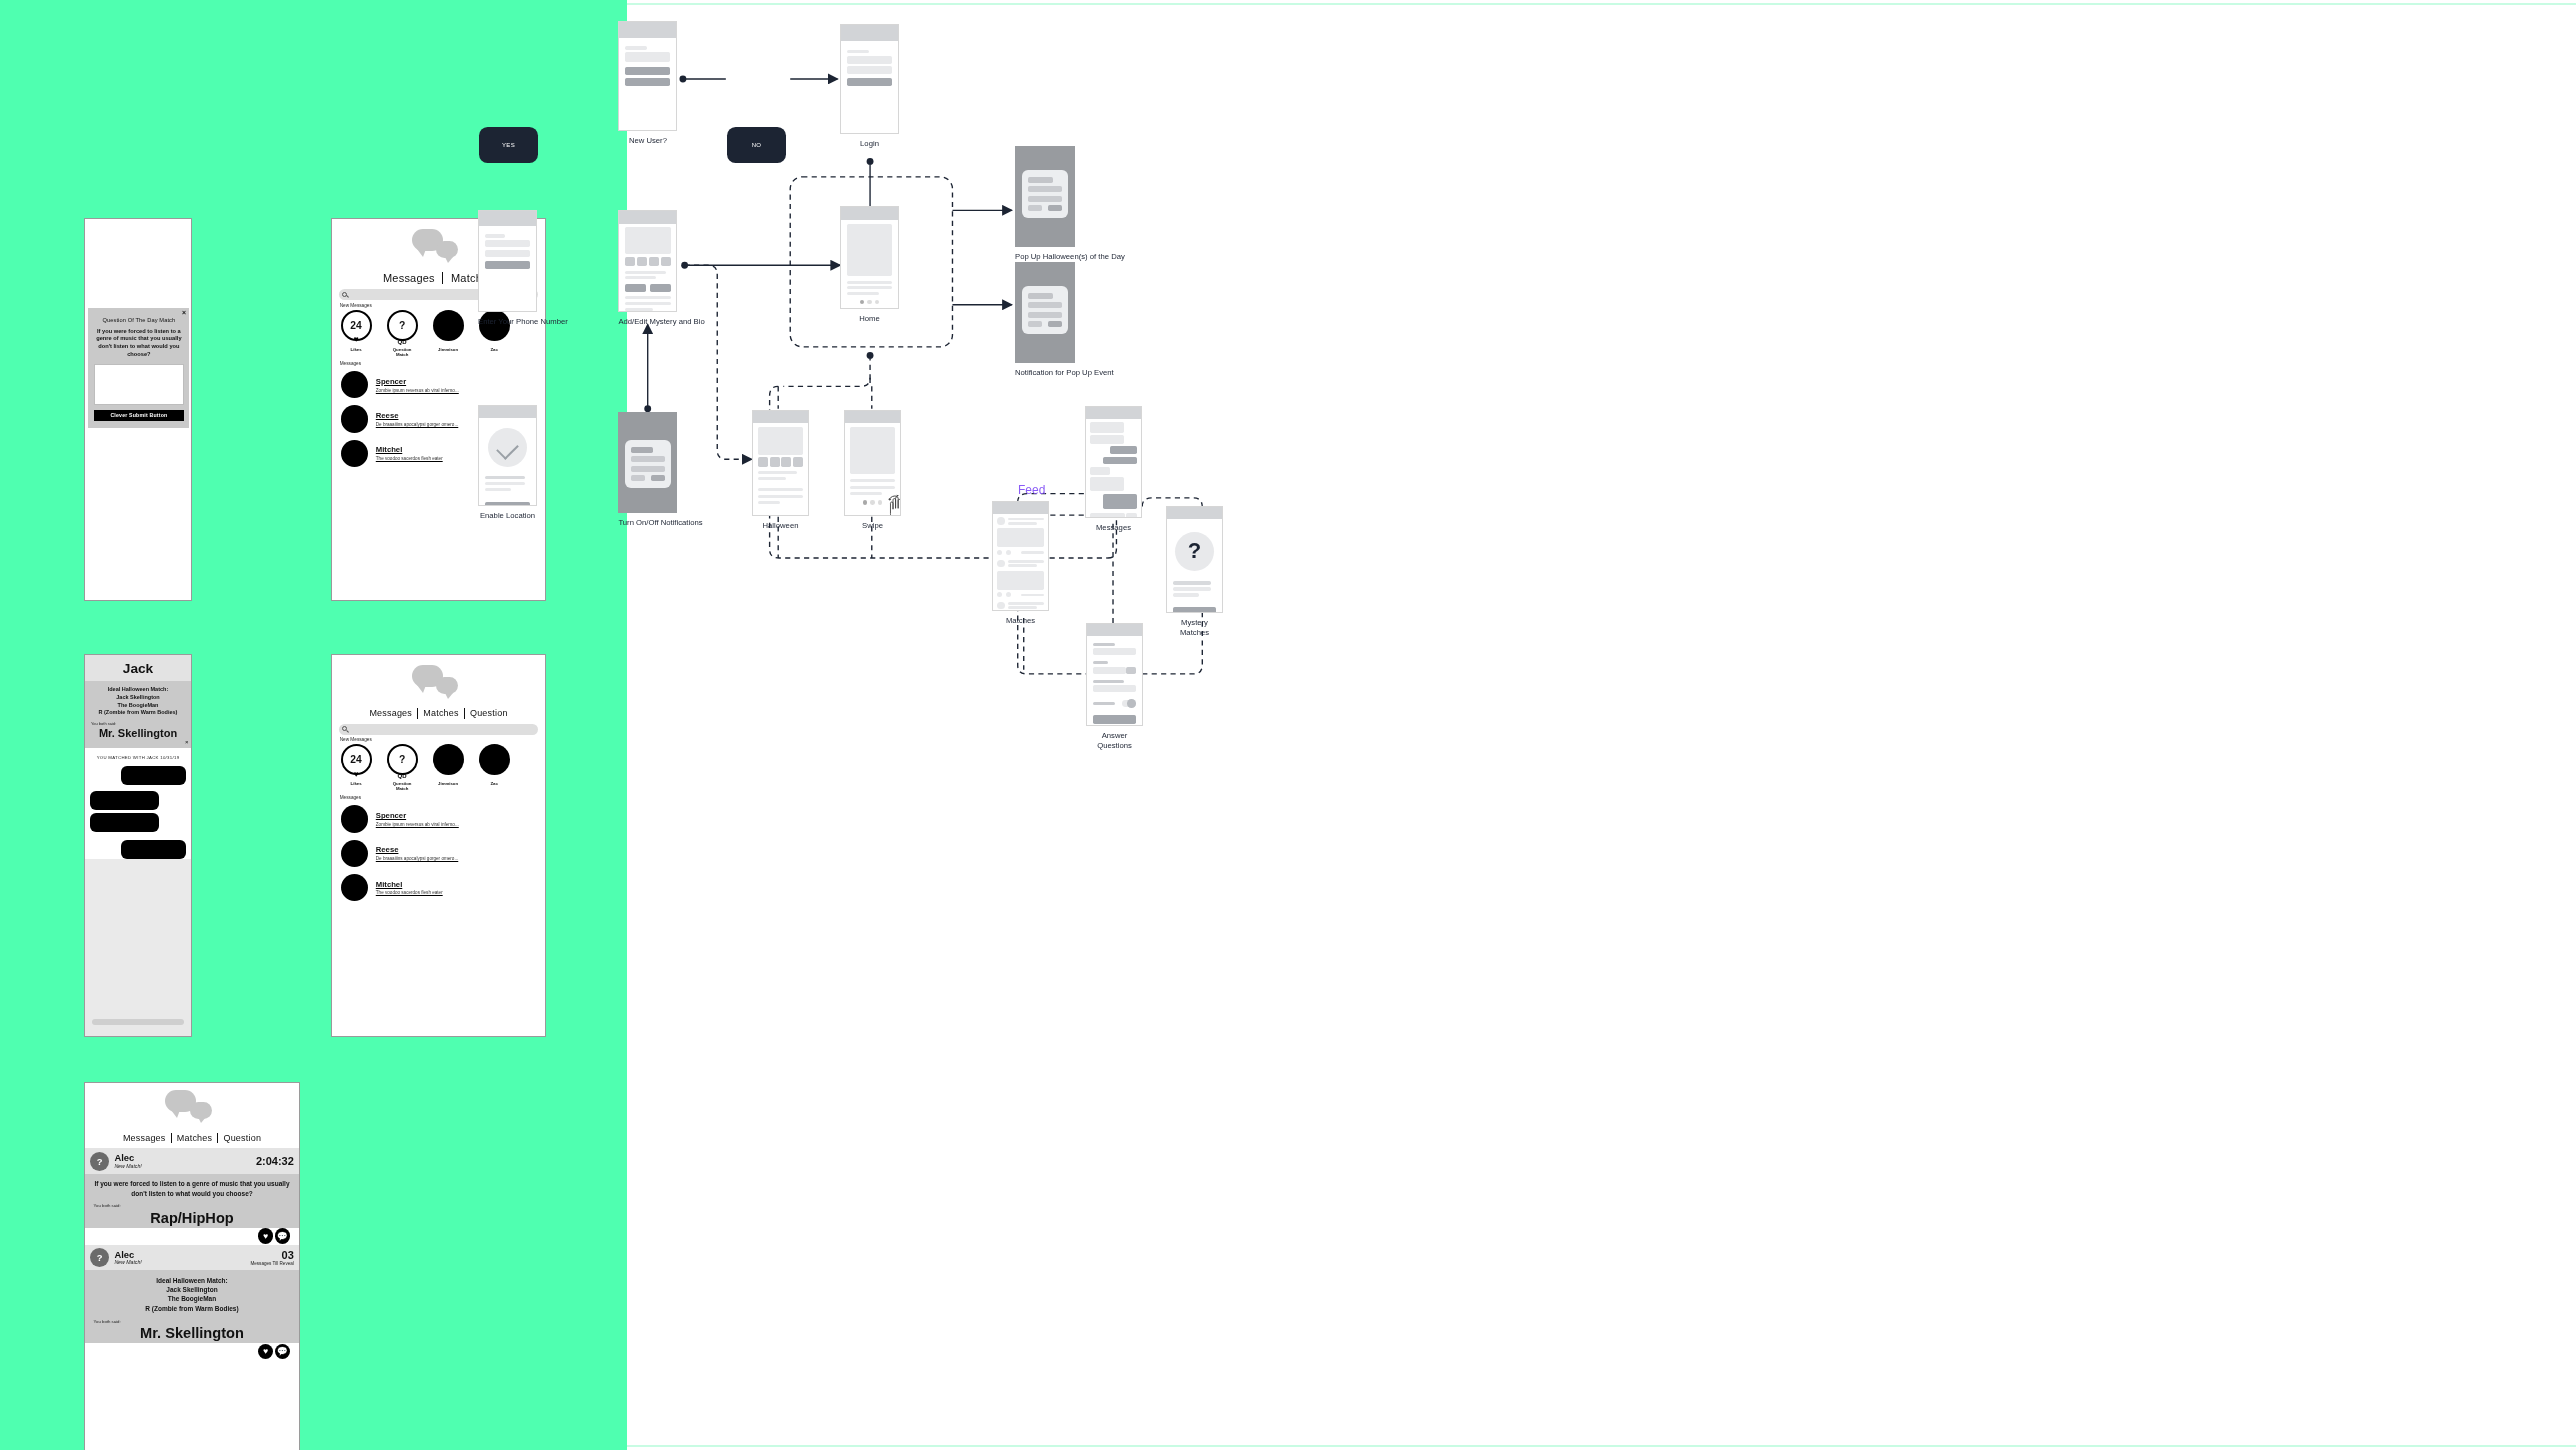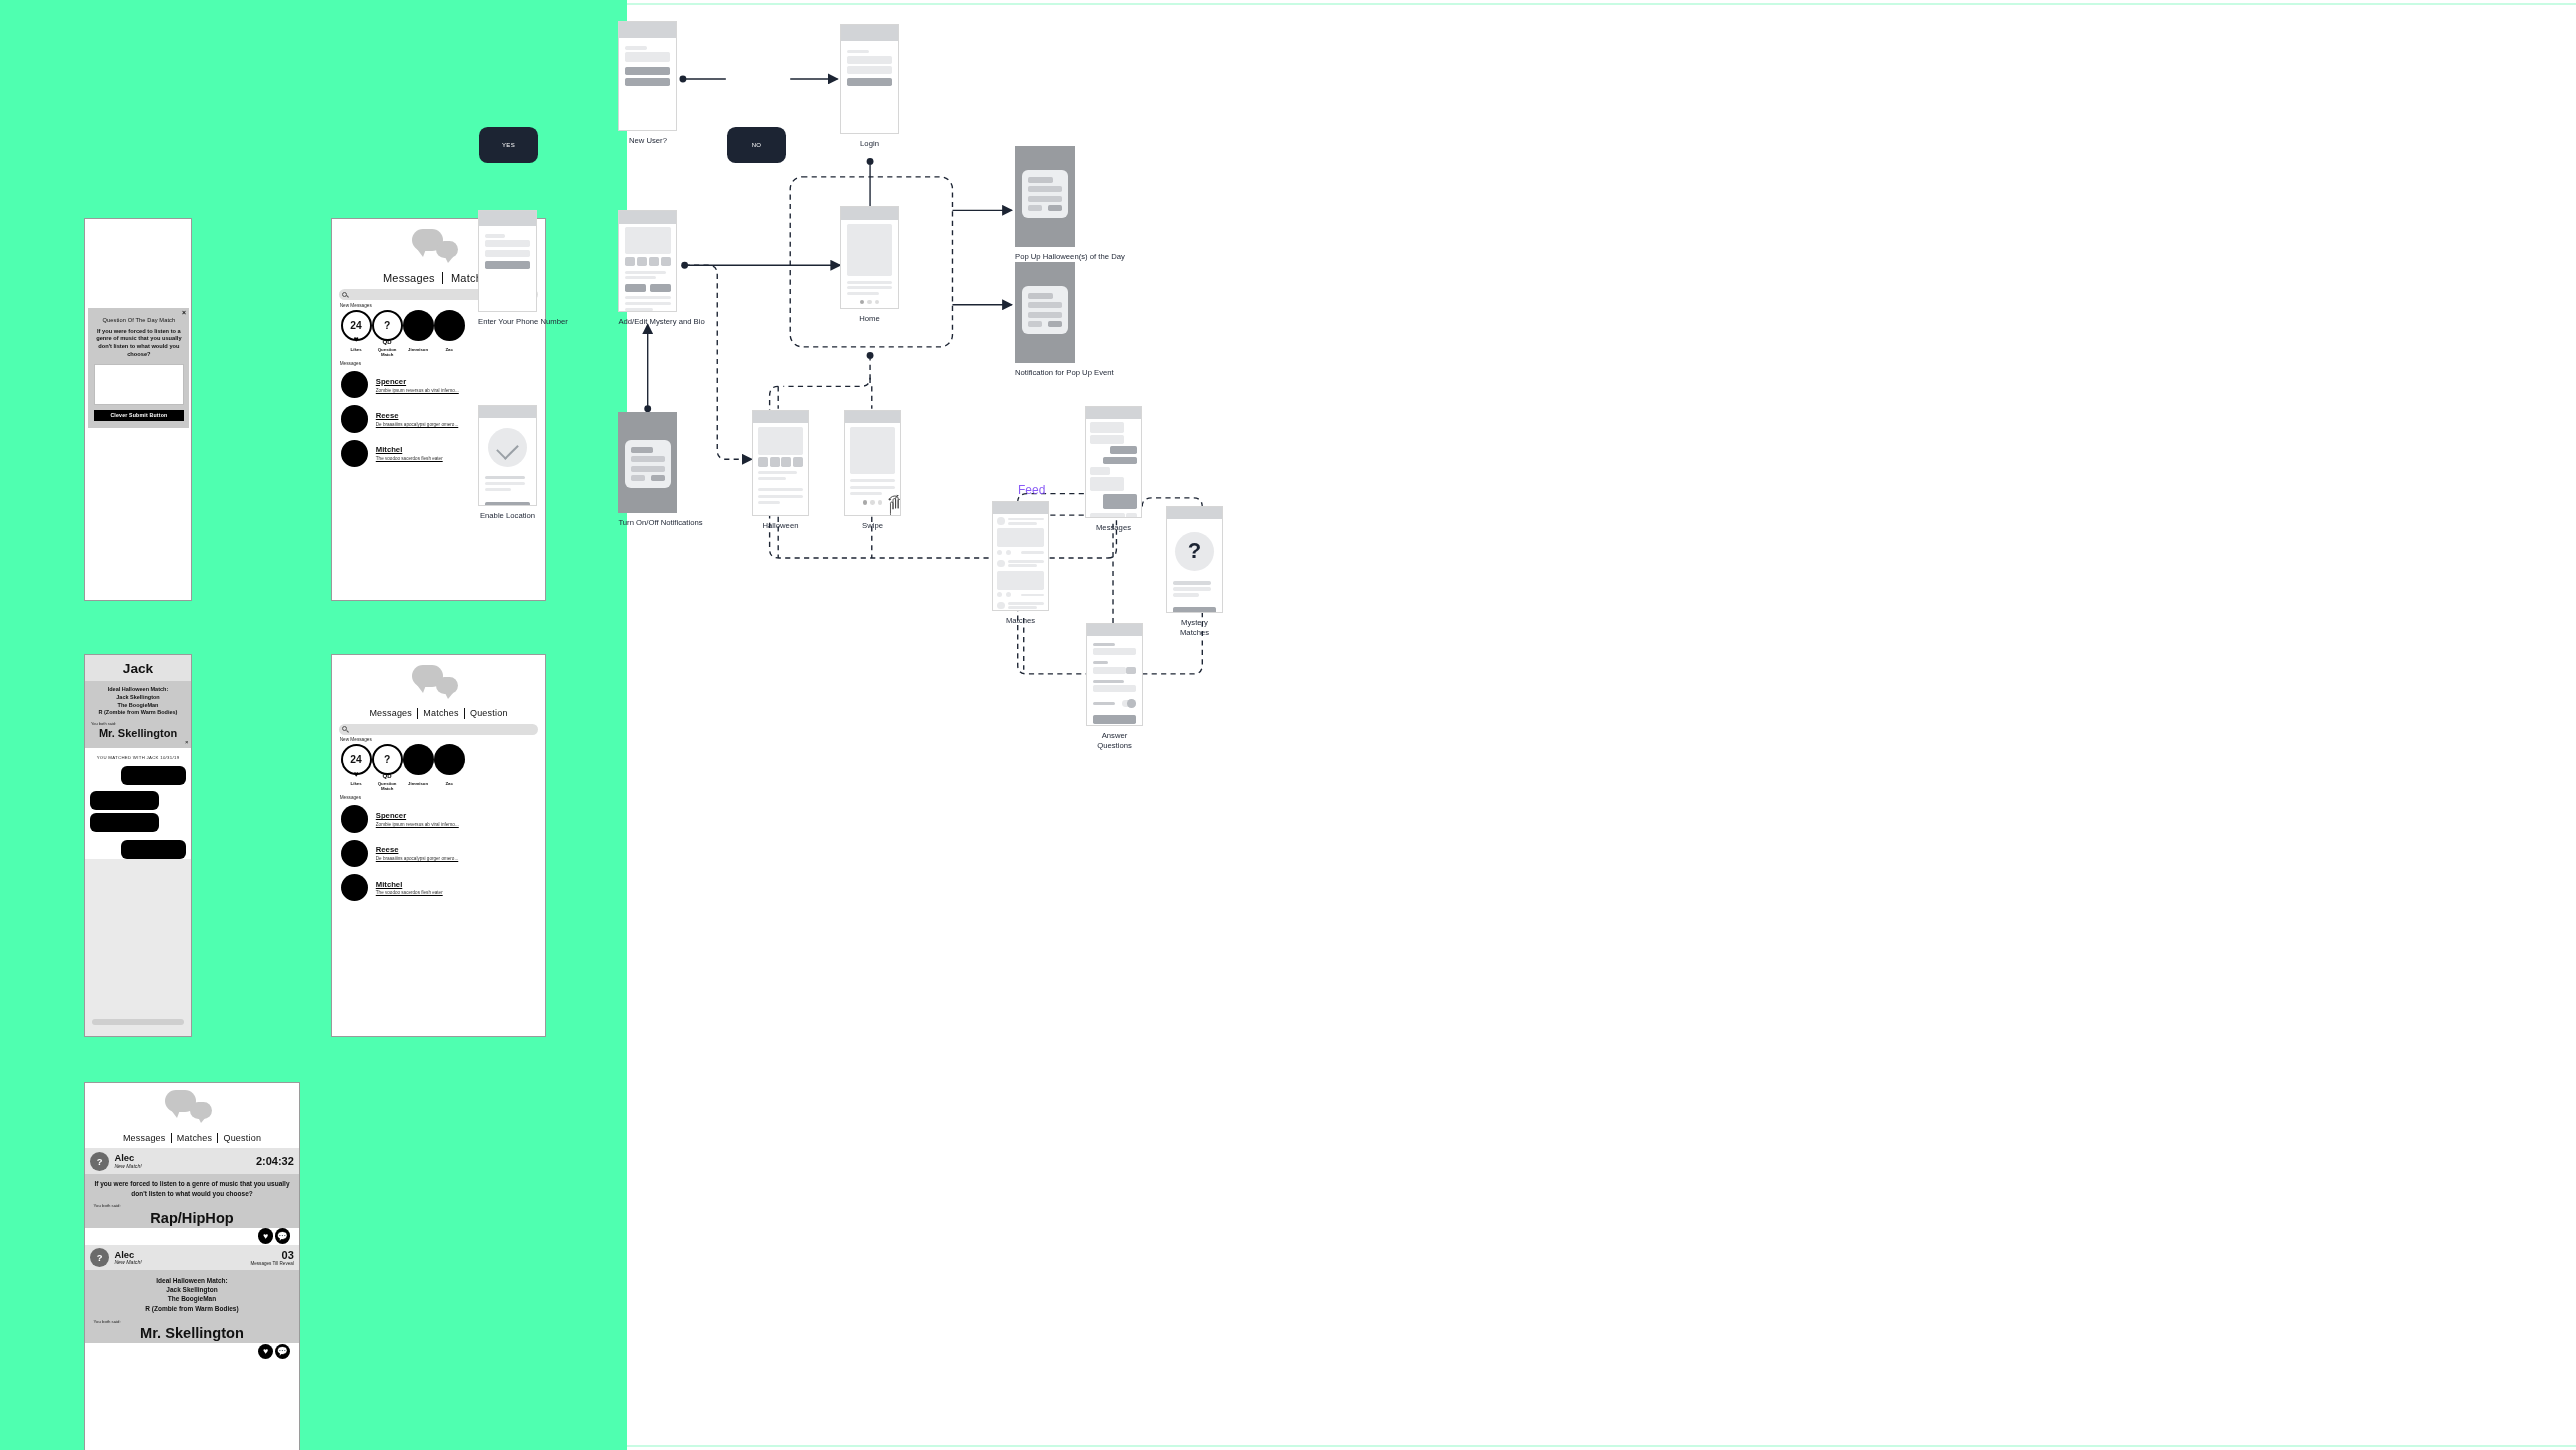--- a/index.html
+++ b/index.html
@@ -98,21 +98,21 @@
   }
   .searchbar .mag{
     position:absolute; left:3.4px; top:2.1px; width:5.2px; height:5.2px;
     border:1px solid #555; border-radius:50%;
   }
   .searchbar .mag:after{
     content:""; position:absolute; right:-2.6px; bottom:-1.7px;
     width:3.4px; height:1px; background:#555; transform:rotate(45deg);
   }
   .newmsg-label{ font-size:4.7px; color:#222; margin:2.6px 0 1.7px 7.7px;}
-  .story-row{ display:flex; gap:0; padding:0 8.6px; }
+  .story-row{ display:flex; gap:15px; padding:0 8.6px; }
   .story{ width:31px; text-align:center; }
   .story .av{
     width:31px; height:31px; border-radius:50%; background:#000;
     position:relative;
   }
   .story .av.ring{ border:2.6px solid #000; background:#fff; }
   .story .av .num{
     position:absolute; inset:0; display:flex; align-items:center;
     justify-content:center; font-size:10.3px; font-weight:bold; color:#111;
   }

